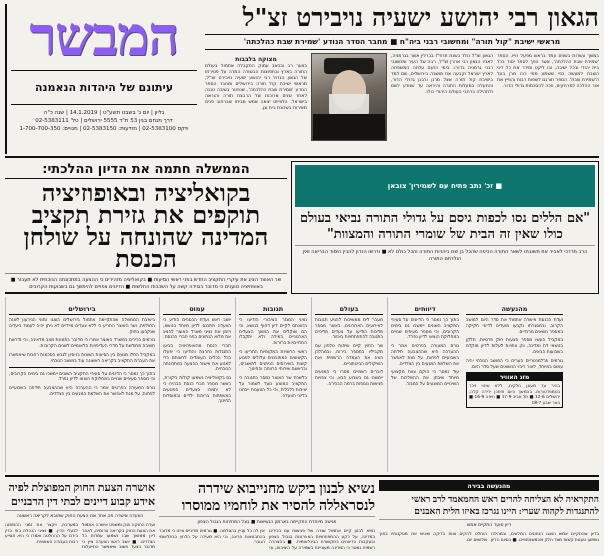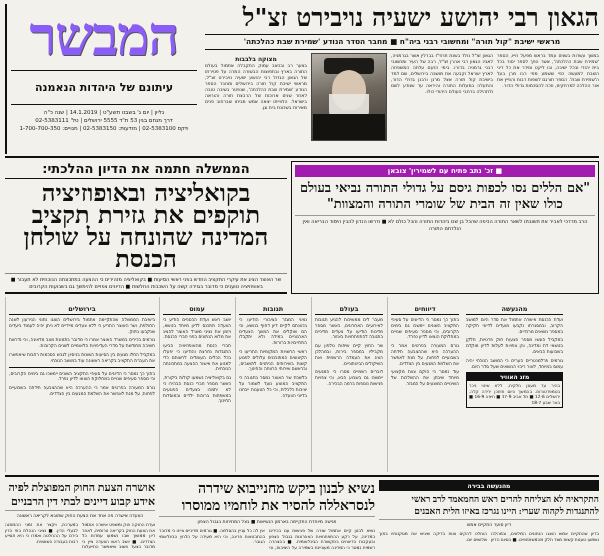--- a/index.html
+++ b/index.html
@@ -154,23 +154,23 @@
     font-size:5px;line-height:7px;text-align:center;
     margin-top:3px;padding-top:2px;border-top:1px solid #888;
   }
   .quote-block{
     flex:1;
     border:1px solid #111;
     padding:3px;
     box-sizing:border-box;
   }
   .quote-bar{
-    background:#a21caf;color:#fff;
+    background:#0f766e;color:#fff;
     font-size:7px;font-weight:bold;text-align:center;
-    padding:2px 0;
+    padding:17px 0;
   }
   .quote-head{
     font-family:"DejaVu Serif","Liberation Serif",serif;
     font-weight:bold;font-size:13px;line-height:16px;
     text-align:center;margin-top:3px;
   }
   .quote-sub{
     font-size:5px;line-height:7px;text-align:center;margin-top:3px;
     border-top:1px solid #999;padding-top:2px;
   }

